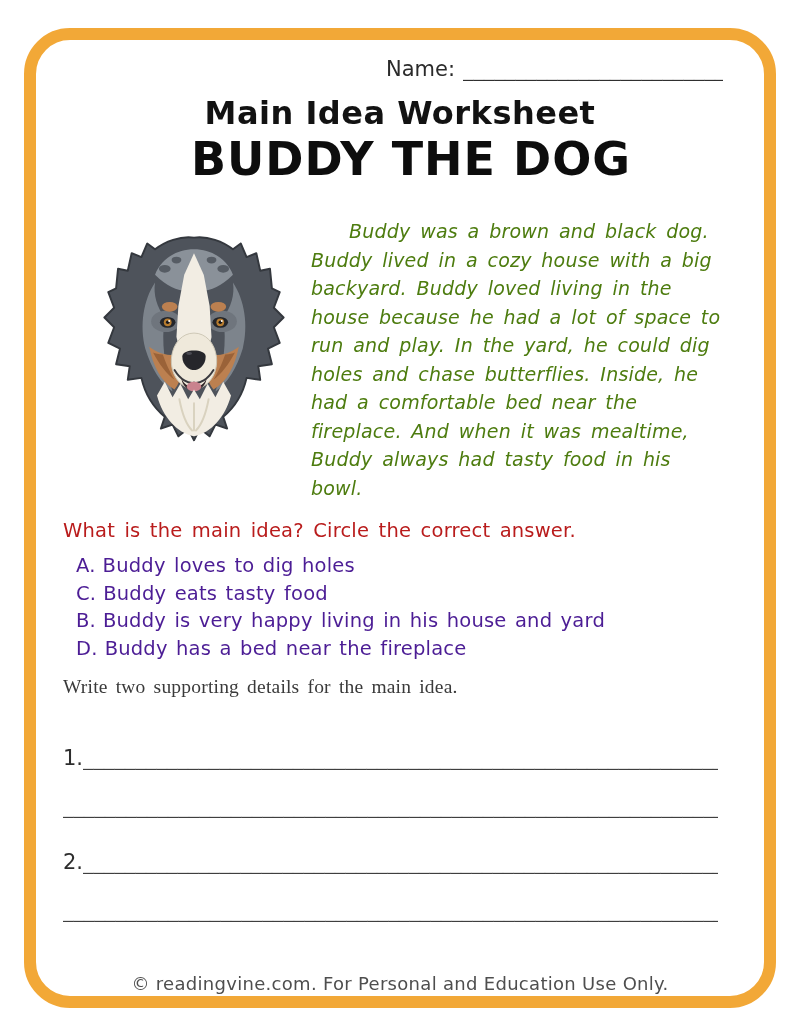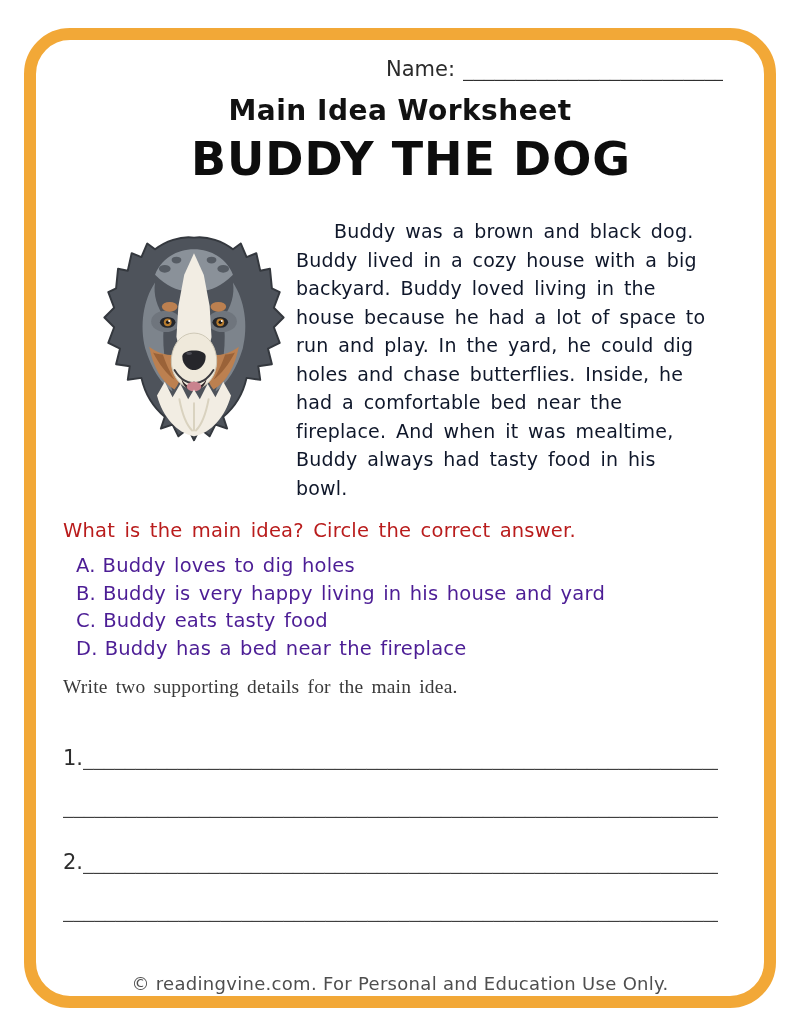--- a/index.html
+++ b/index.html
@@ -36,21 +36,21 @@
     width: 260px;
     overflow: hidden;
     white-space: nowrap;
     color: #2f2f2f;
   }
   .subtitle {
     position: absolute;
     left: 0; top: 94px;
     width: 100%;
     text-align: center;
-    font-size: 28px;
+    font-size: 32px;
     font-weight: bold;
     letter-spacing: 0.5px;
     color: #121212;
   }
   .title {
     position: absolute;
     left: 11px; top: 132px;
     width: 100%;
     text-align: center;
     font-size: 46px;
@@ -58,28 +58,29 @@
     letter-spacing: 1px;
     color: #0d0d0d;
   }
   .dog-wrap {
     position: absolute;
     left: 96px; top: 224px;
     width: 196px; height: 224px;
   }
   .passage {
     position: absolute;
-    left: 296px; top: 217px;
+    left: 311px; top: 217px;
     width: 410px;
     font-size: 19px;
     line-height: 28.5px;
-    color: #0f172a;
+    color: #4d7c0f;
     text-indent: 38px;
     word-spacing: 3.5px;
     letter-spacing: 0.2px;
+    font-style: italic;
   }
   .question {
     position: absolute;
     left: 63px; top: 519px;
     font-size: 19.5px;
     color: #b91c1c;
     word-spacing: 3px;
     letter-spacing: 0.2px;
     text-align: center;
   }
@@ -211,24 +212,24 @@
 
   <div class="passage">Buddy was a brown and black dog. Buddy lived in a cozy house with a big backyard. Buddy loved living in the house because he had a lot of space to run and play. In the yard, he could dig holes and chase butterflies. Inside, he had a comfortable bed near the fireplace. And when it was mealtime, Buddy always had tasty food in his bowl.</div>
 
   <div class="question">What is the main idea? Circle the correct answer.</div>
 
   <div class="choices">
     <div class="choice">
       <span class="letter">A.</span><span>Buddy loves to dig holes</span>
     </div>
     <div class="choice">
+      <span class="letter">C.</span><span>Buddy eats tasty food</span>
+    </div>
+    <div class="choice">
       <span class="letter">B.</span><span>Buddy is very happy living in his house and yard</span>
-    </div>
-    <div class="choice">
-      <span class="letter">C.</span><span>Buddy eats tasty food</span>
     </div>
     <div class="choice">
       <span class="letter">D.</span><span>Buddy has a bed near the fireplace</span>
     </div>
   </div>
 
   <div class="instruction">Write two supporting details for the main idea.</div>
 
   <div class="answer-row row-1">
     <span class="num">1.</span>

